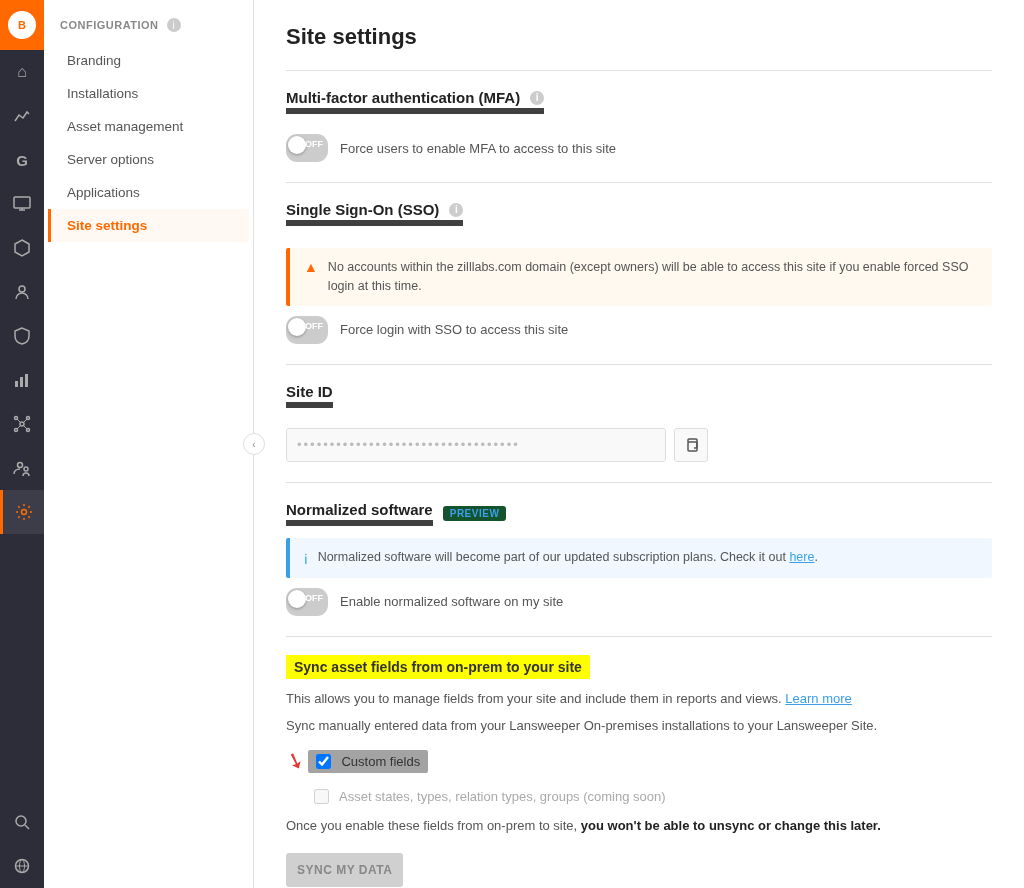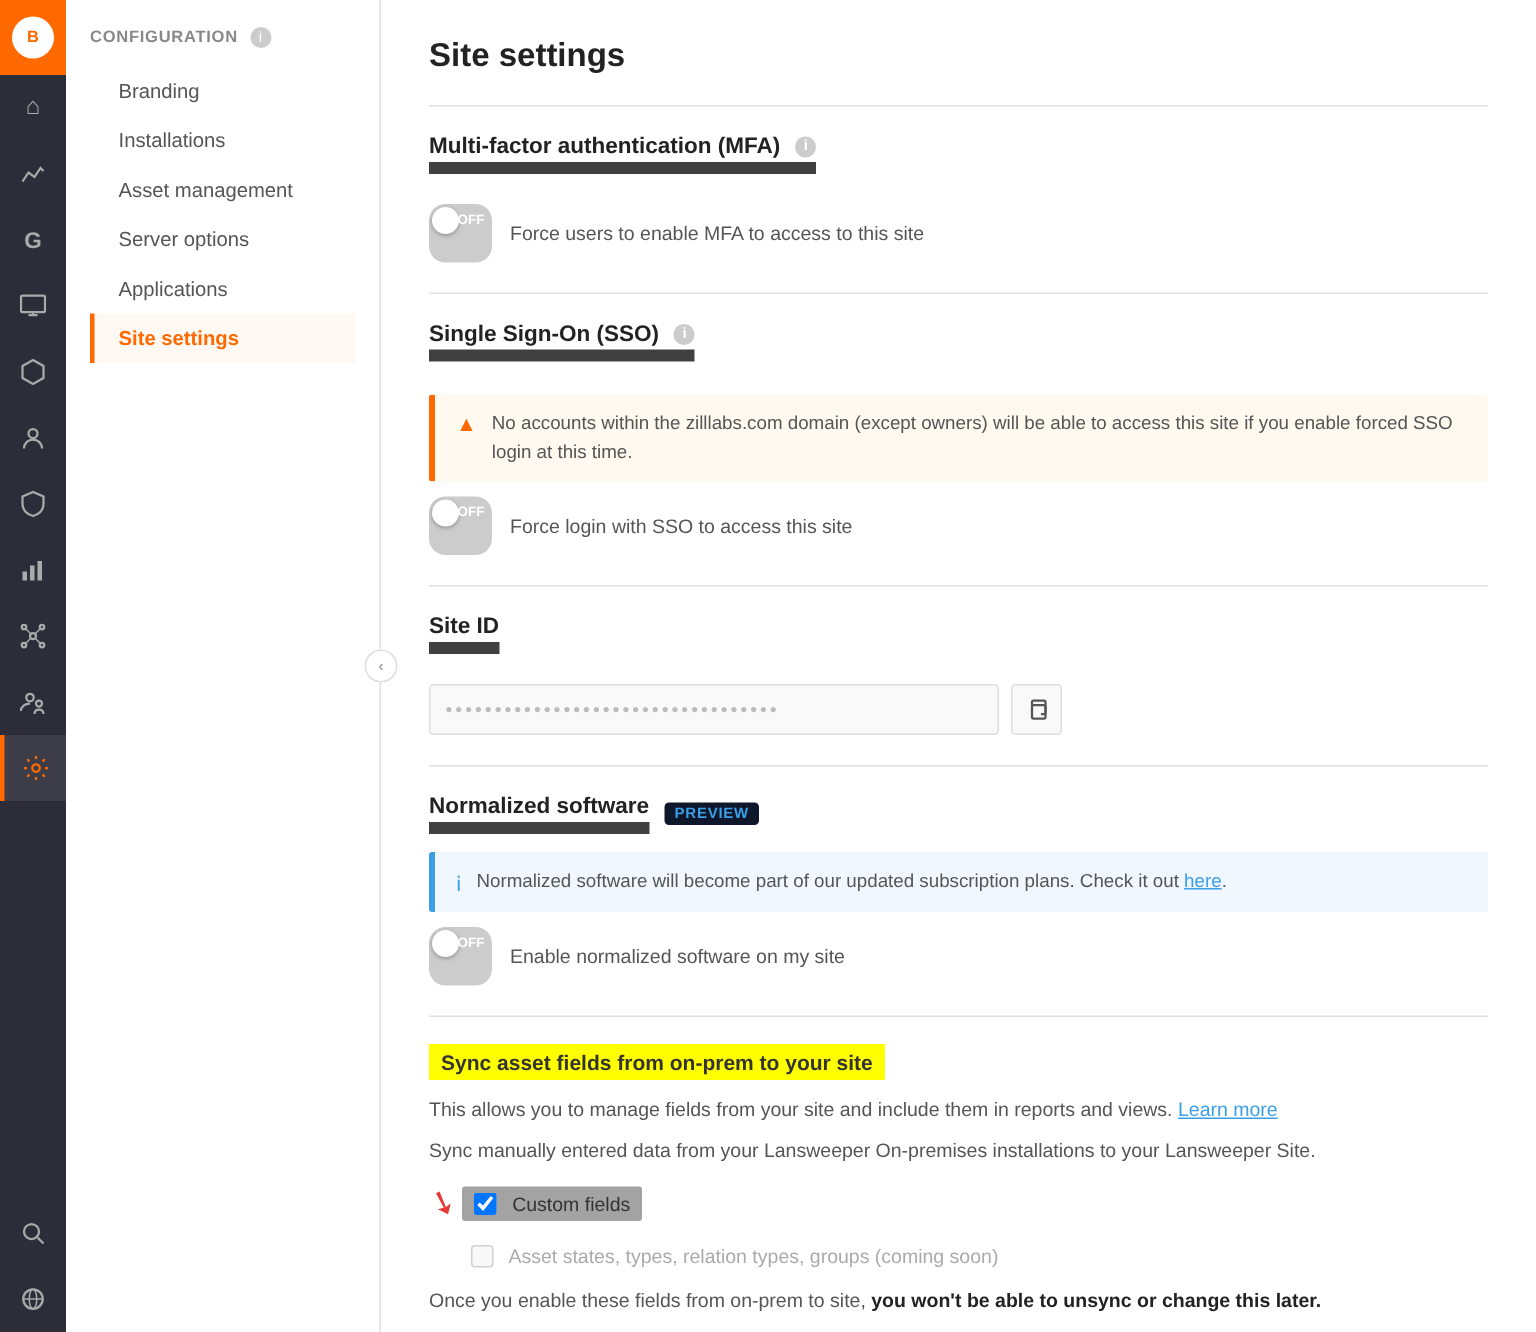--- a/index.html
+++ b/index.html
@@ -83,21 +83,21 @@
       height: 14px;
       border-radius: 50%;
       background: #ccc;
       color: #fff;
       font-size: 10px;
       display: inline-flex;
       align-items: center;
       justify-content: center;
       cursor: pointer;
     }
-    .sidebar-nav { padding: 4px 16px; flex: 1; }
+    .sidebar-nav { padding: 4px 4px; flex: 1; }
     .sidebar-item {
       padding: 9px 16px;
       cursor: pointer;
       color: #555;
       font-size: 13.5px;
       border-left: 3px solid transparent;
     }
     .sidebar-item.active {
       color: #ff6900;
       font-weight: 600;
@@ -140,36 +140,36 @@
 
     
     .section { margin-bottom: 20px; }
     .section-title {
       font-size: 15px;
       font-weight: 600;
       color: #222;
       display: inline-flex;
       align-items: center;
       gap: 6px;
-      border-bottom: 8px solid #404040;
+      border-bottom: 6px solid #404040;
       padding-bottom: 2px;
       margin-bottom: 12px;
     }
     .section-title .info-icon { margin-left: 4px; }
 
     
     .toggle-row {
       display: flex;
       align-items: center;
       gap: 12px;
       margin-top: 8px;
     }
     .toggle {
       width: 42px;
-      height: 39px;
+      height: 28px;
       background: #ccc;
       border-radius: 11px;
       position: relative;
       cursor: pointer;
       flex-shrink: 0;
     }
     .toggle .toggle-knob {
       width: 18px;
       height: 18px;
       background: #fff;
@@ -245,21 +245,21 @@
       display: flex;
       align-items: center;
       justify-content: center;
       cursor: pointer;
       color: #555;
       font-size: 14px;
     }
 
     
     .preview-badge {
-      background: #0f172a;
+      background: #14532d;
       color: #3b9fe8;
       font-size: 10px;
       font-weight: 700;
       padding: 2px 7px;
       border-radius: 3px;
       text-transform: uppercase;
       letter-spacing: 0.5px;
     }
 
     

